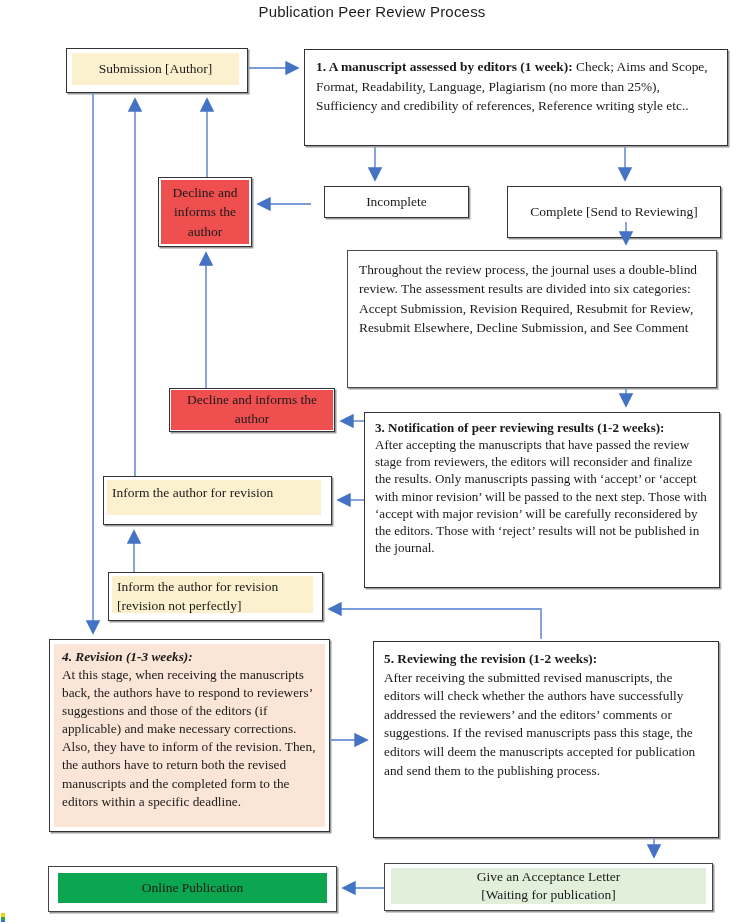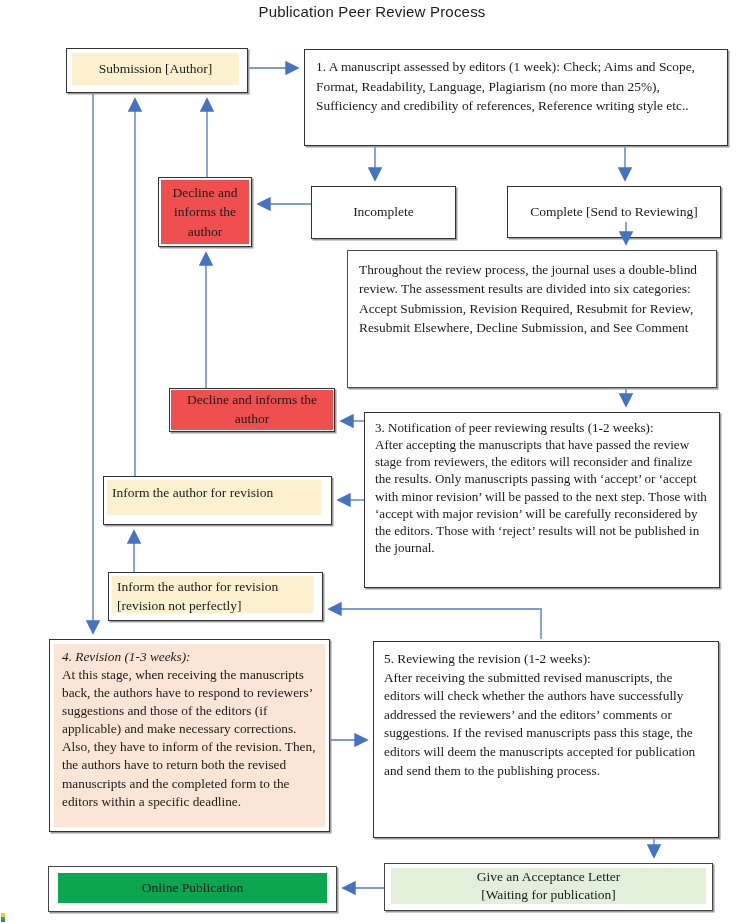--- a/index.html
+++ b/index.html
@@ -11,21 +11,21 @@
         box-shadow:1.5px 1.5px 0 #9b9b9b;box-sizing:border-box;}
   .thinb{border-width:1.3px;}
   .center{display:flex;align-items:center;justify-content:center;text-align:center;}
   .fill{position:absolute;box-sizing:border-box;}
   .fill-cream{background:var(--c-cream);}
   .fill-red{background:var(--c-red);}
   .fill-pink{background:var(--c-pink);}
   .fill-green{background:var(--c-green);}
   .fill-lgreen{background:var(--c-light_green);}
   .step-text{margin:0;font-size:13.3px;line-height:1.44;}
-  .bhead{font-weight:normal;}
+  .bhead{font-weight:bold;}
   .block{display:block;}
   .small-label{font-size:13.5px;line-height:1.4;}
   svg.arrows{position:absolute;left:0;top:0;z-index:3;pointer-events:none;}
   .arrow{stroke:var(--c-arrow);stroke-width:1.8;fill:none;}
   .node{z-index:2;}
   #corner-artifact{position:absolute;left:1px;top:913px;width:4px;height:9px;z-index:4;
     background:linear-gradient(180deg,#e8d21d 0 40%,#2fa84a 40% 75%,#3a6fd8 75% 100%);}
 </style>
 </head>
 <body>
@@ -68,21 +68,21 @@
   <div class="node" style="left:304px;top:49px;width:424px;height:97px;padding:7px 11px">
     <p class="step-text" style="font-size:13.4px;line-height:1.47"><b class="bhead">1. A manuscript assessed by editors (1 week): </b><span>Check; Aims and Scope, Format, Readability, Language, Plagiarism (no more than 25%), Sufficiency and credibility of references, Reference writing style etc..</span></p>
   </div>
 
   <div class="node center" style="left:158px;top:177px;width:94px;height:70px">
     <div class="fill fill-red center" style="inset:2px">
       <span class="small-label" style="line-height:1.45">Decline and informs the author</span>
     </div>
   </div>
 
-  <div class="node center thinb" style="left:311px;top:186px;width:145px;height:53px">
+  <div class="node center thinb" style="left:324px;top:186px;width:145px;height:32px">
     <span class="small-label">Incomplete</span>
   </div>
 
   <div class="node center thinb" style="left:507px;top:186px;width:214px;height:52px">
     <span class="small-label">Complete [Send to Reviewing]</span>
   </div>
 
   <div class="node" style="left:347px;top:250px;width:370px;height:138px;padding:9px 11px;border-color:#4a4a4a">
     <p class="step-text" style="font-size:13.4px;line-height:1.44"><span>Throughout the review process, the journal uses a double-blind review. The assessment results are divided into six categories: Accept Submission, Revision Required, Resubmit for Review, Resubmit Elsewhere, Decline Submission, and See Comment</span></p>
   </div>

